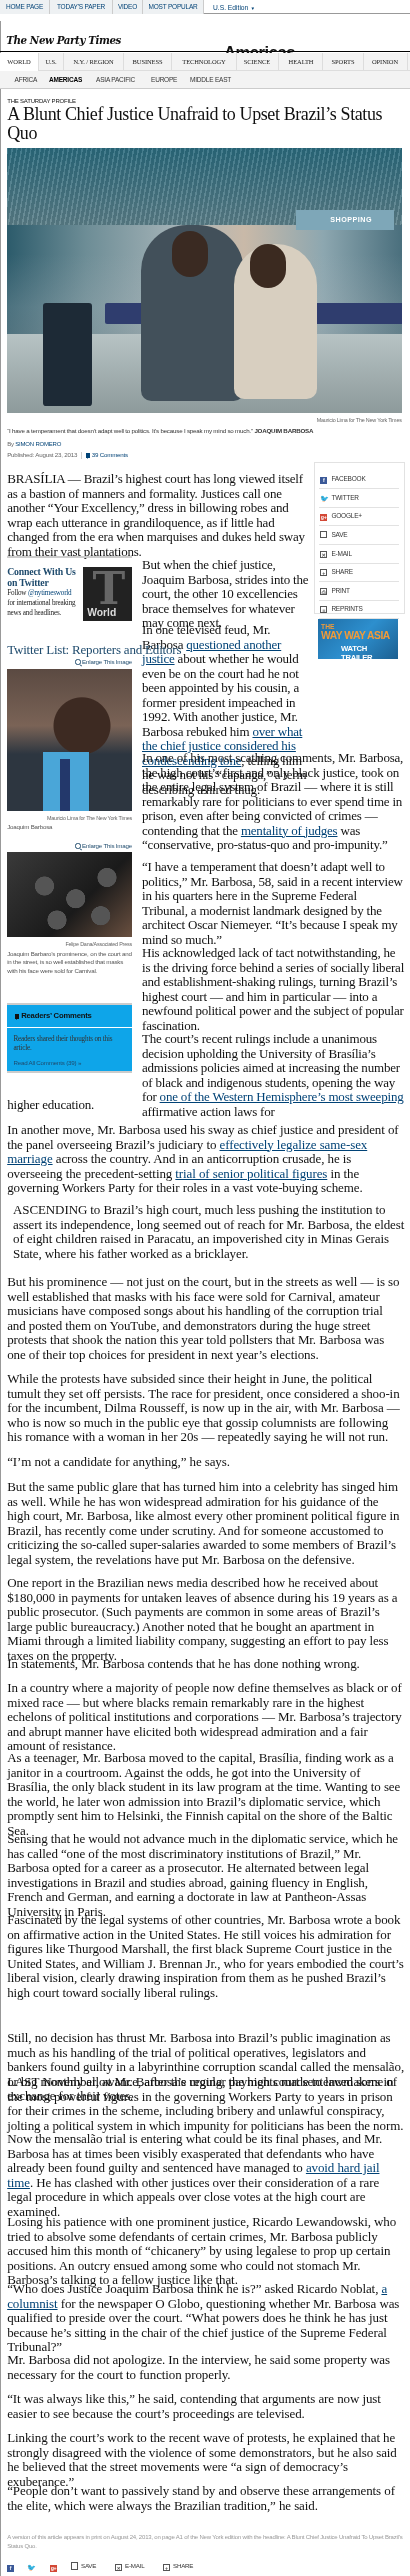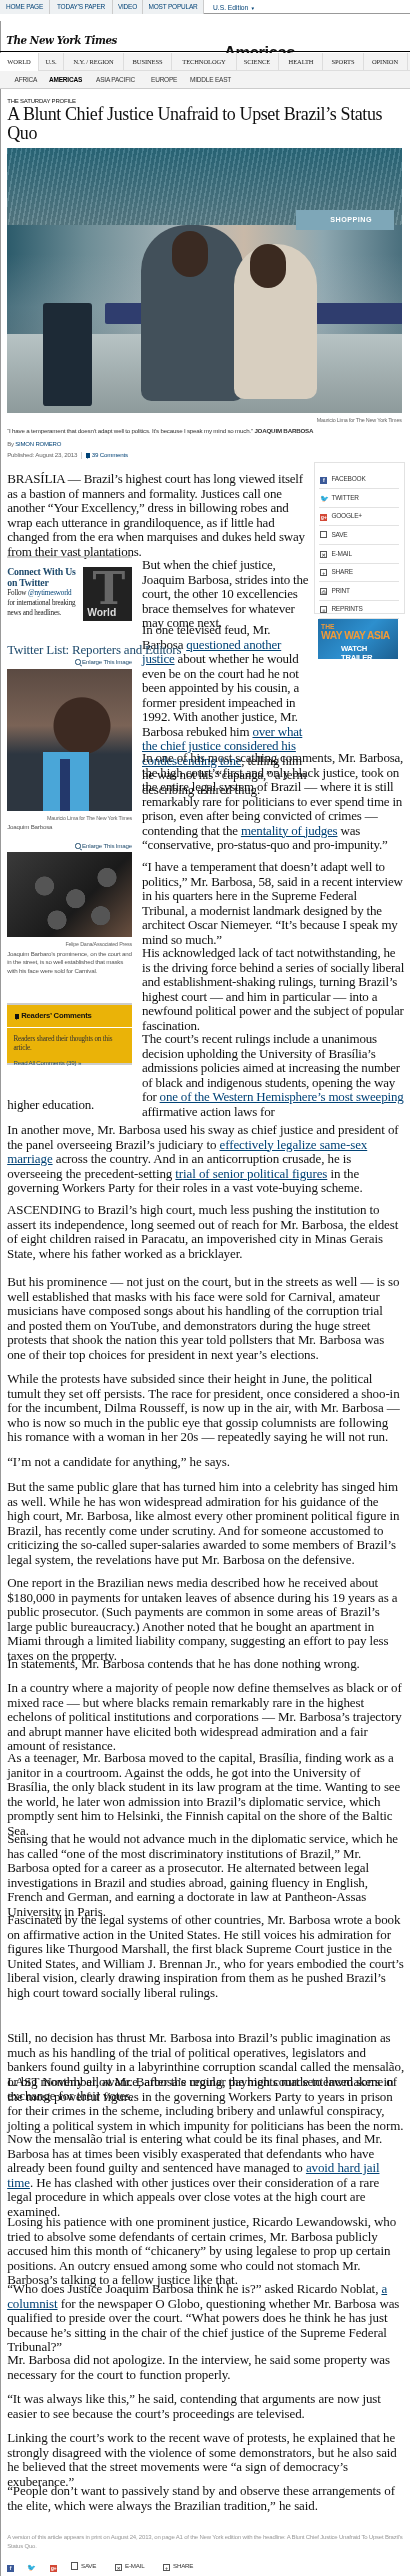--- a/index.html
+++ b/index.html
@@ -86,21 +86,21 @@
   .twitter-box .logo-img .w { position: absolute; left: 4.1px; top: 40px; font-family: "Liberation Sans", sans-serif; font-weight: bold; font-size: 10.3px; color: #ddd; }
   .twitter-link { position: absolute; left: 7.2px; top: 642px; font-family: "Liberation Serif", serif; font-size: 13px; color: #1f4b6d; letter-spacing: -0.2px; }
   .enlarge { position: absolute; font-family: "Liberation Sans", sans-serif; font-size: 6.2px; color: #1f4b6d; letter-spacing: -0.2px; }
   .enlarge .mag { display: inline-block; width: 5.2px; height: 5.2px; border: 0.8px solid #1f4b6d; border-radius: 50%; margin-right: 1.5px; vertical-align: -0.5px; position: relative; }
   .enlarge .mag::after { content: ""; position: absolute; right: -2.1px; bottom: -2.1px; width: 2.1px; height: 0.8px; background: #1f4b6d; transform: rotate(45deg); }
   .portrait { position: absolute; left: 7.2px; top: 669px; width: 125px; height: 142px; background: radial-gradient(circle at 60% 40%, #3d2a22 0 28px, transparent 29px), linear-gradient(180deg, #5b4a42, #7a6356 40%, #2d3640 60%, #2d3640); overflow: hidden; }
   .portrait .shirt { position: absolute; left: 36px; top: 83px; width: 46px; height: 62px; background: #4aa6d8; }
   .portrait .tie { position: absolute; left: 53px; top: 90px; width: 10.3px; height: 54px; background: #23386b; }
   .masks { position: absolute; left: 7.2px; top: 852px; width: 125px; height: 85px; background: radial-gradient(circle at 30% 40%, #555 0 9.3px, transparent 9.8px), radial-gradient(circle at 55% 55%, #555 0 9.3px, transparent 9.8px), radial-gradient(circle at 80% 30%, #555 0 9.3px, transparent 9.8px), radial-gradient(circle at 40% 80%, #555 0 9.3px, transparent 9.8px), radial-gradient(circle at 75% 75%, #555 0 9.3px, transparent 9.8px), linear-gradient(135deg, #3a3a3a, #1a1a1a 60%, #6a5040); }
   .small-caption { position: absolute; font-family: "Liberation Sans", sans-serif; font-size: 6.2px; line-height: 8.3px; color: #555; letter-spacing: -0.2px; }
-  .comments-box { position: absolute; left: 7.2px; top: 1003px; width: 125px; height: 62px; background: #eab308; border-top: 2.1px double #ccc; border-bottom: 2.1px double #ccc; }
+  .comments-box { position: absolute; left: 7.2px; top: 1003px; width: 125px; height: 70px; background: #0ea5e9; border-top: 2.1px double #ccc; border-bottom: 2.1px double #ccc; }
   .comments-box h4 { position: absolute; left: 8.3px; top: 6.2px; margin: 0; font-family: "Liberation Sans", sans-serif; font-size: 7.7px; font-weight: bold; letter-spacing: -0.2px; }
   .comments-box h4 .comment-icon { background: #111; }
   .comments-box h4 .comment-icon::after { border-left-color: #111; }
   .comments-box .divider { position: absolute; left: 0; top: 22px; width: 100%; height: 0.5px; background: #fff; }
   .comments-box .desc { position: absolute; left: 6.2px; top: 30px; width: 114px; font-family: "Liberation Serif", serif; font-size: 7.2px; line-height: 9.3px; color: #333; letter-spacing: -0.2px; }
   .comments-box a { position: absolute; left: 6.2px; top: 54px; font-family: "Liberation Sans", sans-serif; font-size: 6.2px; color: #1f4b6d; text-decoration: none; letter-spacing: -0.2px; }
 
   .print-note { position: absolute; left: 7.2px; top: 2533px; width: 397px; font-family: "Liberation Sans", sans-serif; font-size: 6px; line-height: 9.3px; color: #999; letter-spacing: -0.2px; }
   .bottom-share { position: absolute; left: 7.2px; top: 2562px; height: 10.3px; font-family: "Liberation Sans", sans-serif; font-size: 6.2px; color: #333; letter-spacing: -0.2px; }
   .bottom-share span.btn { position: absolute; top: 0; white-space: nowrap; line-height: 8.3px; }
@@ -113,21 +113,21 @@
 
 <div class="topnav">
   <a class="tab" style="left:0;width:50px;text-decoration:none;">HOME PAGE</a>
   <a class="tab" style="left:50px;width:63px;text-decoration:none;">TODAY'S PAPER</a>
   <a class="tab" style="left:113px;width:30px;text-decoration:none;">VIDEO</a>
   <a class="tab" style="left:143px;width:61px;text-decoration:none;">MOST POPULAR</a>
   <span class="edition"><span>U.S. Edition</span><span class="caret">▼</span></span>
 </div>
 
 <div class="masthead">
-  <span class="logo" style="top:19.6px;">The New York Times</span>
+  <span class="logo" style="top:19.6px;">The New Party Times</span>
   <span class="section-title" style="top:28px;">Americas</span>
 </div>
 
 <div class="secnav">
   <span class="item active" style="left:0;width:39px;">WORLD</span>
   <span class="item" style="left:39px;width:25px;">U.S.</span>
   <span class="item" style="left:64px;width:60px;">N.Y. / REGION</span>
   <span class="item" style="left:124px;width:48px;">BUSINESS</span>
   <span class="item" style="left:172px;width:65px;">TECHNOLOGY</span>
   <span class="item" style="left:236px;width:43px;">SCIENCE</span>
@@ -210,21 +210,21 @@
 <div class="small-caption" style="left:7.2px;top:950px;width:125px;">Joaquim Barbaro’s prominence, on the court and in the street, is so well established that masks with his face were sold for Carnival.</div>
 
 <div class="comments-box">
   <h4><span class="comment-icon"></span><span>Readers’ Comments</span></h4>
   <div class="divider"></div>
   <div class="desc">Readers shared their thoughts on this article.</div>
   <a href="#">Read All Comments (39) »</a>
 </div>
 
 <p class="p narrow" style="left:7.2px;top:1123px;width:397px;"><span>In another move, Mr. Barbosa used his sway as chief justice and president of the panel overseeing Brazil’s judiciary to </span><a href="#">effectively legalize same-sex marriage</a><span> across the country. And in an anticorruption crusade, he is overseeing the precedent-setting </span><a href="#">trial of senior political figures</a><span> in the governing Workers Party for their roles in a vast vote-buying scheme.</span></p>
-<p class="p narrow" style="left:7px;top:1203px;width:397px;">ASCENDING to Brazil’s high court, much less pushing the institution to assert its independence, long seemed out of reach for Mr. Barbosa, the eldest of eight children raised in Paracatu, an impoverished city in Minas Gerais State, where his father worked as a bricklayer.</p>
+<p class="p narrow" style="left:13px;top:1203px;width:397px;">ASCENDING to Brazil’s high court, much less pushing the institution to assert its independence, long seemed out of reach for Mr. Barbosa, the eldest of eight children raised in Paracatu, an impoverished city in Minas Gerais State, where his father worked as a bricklayer.</p>
 <p class="p narrow" style="left:7.2px;top:1275px;width:397px;">But his prominence — not just on the court, but in the streets as well — is so well established that masks with his face were sold for Carnival, amateur musicians have composed songs about his handling of the corruption trial and posted them on YouTube, and demonstrators during the huge street protests that shook the nation this year told pollsters that Mr. Barbosa was one of their top choices for president in next year’s elections.</p>
 <p class="p narrow" style="left:7.2px;top:1372px;width:397px;">While the protests have subsided since their height in June, the political tumult they set off persists. The race for president, once considered a shoo-in for the incumbent, Dilma Rousseff, is now up in the air, with Mr. Barbosa — who is now so much in the public eye that gossip columnists are following his romance with a woman in her 20s — repeatedly saying he will not run.</p>
 <p class="p narrow" style="left:7.2px;top:1455px;width:397px;">“I’m not a candidate for anything,” he says.</p>
 <p class="p narrow" style="left:7.2px;top:1480px;width:397px;">But the same public glare that has turned him into a celebrity has singed him as well. While he has won widespread admiration for his guidance of the high court, Mr. Barbosa, like almost every other prominent political figure in Brazil, has recently come under scrutiny. And for someone accustomed to criticizing the so-called super-salaries awarded to some members of Brazil’s legal system, the revelations have put Mr. Barbosa on the defensive.</p>
 <p class="p narrow" style="left:7.2px;top:1576px;width:397px;">One report in the Brazilian news media described how he received about $180,000 in payments for untaken leaves of absence during his 19 years as a public prosecutor. (Such payments are common in some areas of Brazil’s large public bureaucracy.) Another noted that he bought an apartment in Miami through a limited liability company, suggesting an effort to pay less taxes on the property.</p>
 <p class="p narrow" style="left:7.2px;top:1657px;width:397px;">In statements, Mr. Barbosa contends that he has done nothing wrong.</p>
 <p class="p narrow" style="left:7.2px;top:1681px;width:397px;">In a country where a majority of people now define themselves as black or of mixed race — but where blacks remain remarkably rare in the highest echelons of political institutions and corporations — Mr. Barbosa’s trajectory and abrupt manner have elicited both widespread admiration and a fair amount of resistance.</p>
 <p class="p narrow" style="left:7.2px;top:1751px;width:397px;">As a teenager, Mr. Barbosa moved to the capital, Brasília, finding work as a janitor in a courtroom. Against the odds, he got into the University of Brasília, the only black student in its law program at the time. Wanting to see the world, he later won admission into Brazil’s diplomatic service, which promptly sent him to Helsinki, the Finnish capital on the shore of the Baltic Sea.</p>
 <p class="p narrow" style="left:7.2px;top:1832px;width:397px;">Sensing that he would not advance much in the diplomatic service, which he has called “one of the most discriminatory institutions of Brazil,” Mr. Barbosa opted for a career as a prosecutor. He alternated between legal investigations in Brazil and studies abroad, gaining fluency in English, French and German, and earning a doctorate in law at Pantheon-Assas University in Paris.</p>
 <p class="p narrow" style="left:7.2px;top:1913px;width:397px;">Fascinated by the legal systems of other countries, Mr. Barbosa wrote a book on affirmative action in the United States. He still voices his admiration for figures like Thurgood Marshall, the first black Supreme Court justice in the United States, and William J. Brennan Jr., who for years embodied the court’s liberal vision, clearly drawing inspiration from them as he pushed Brazil’s high court toward socially liberal rulings.</p>

